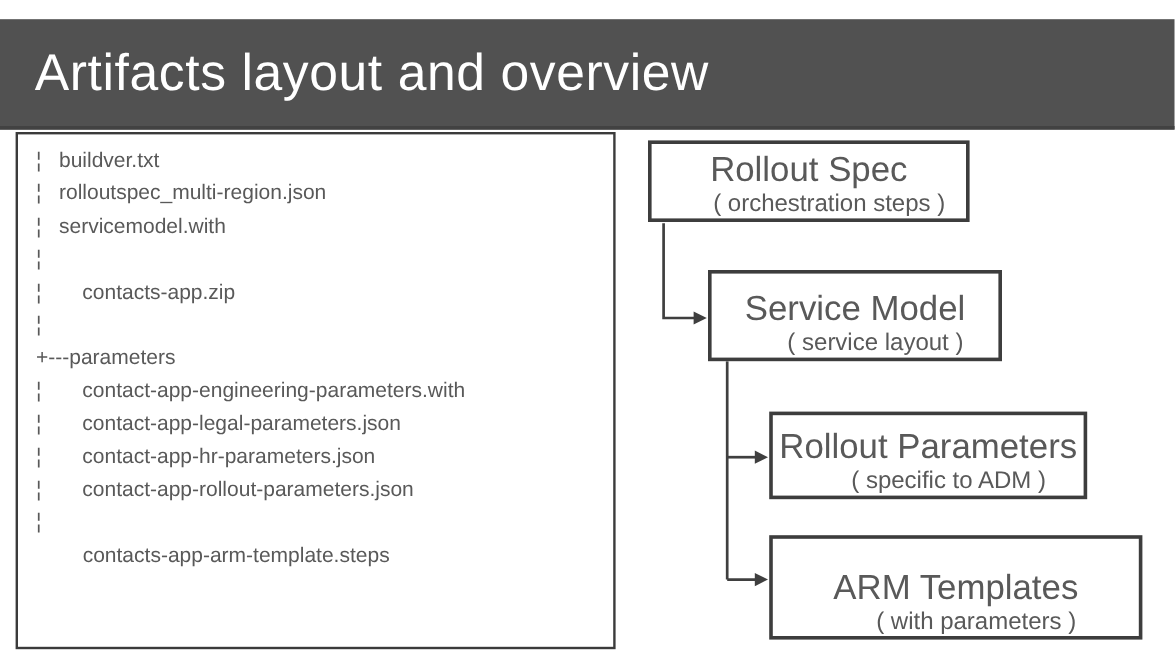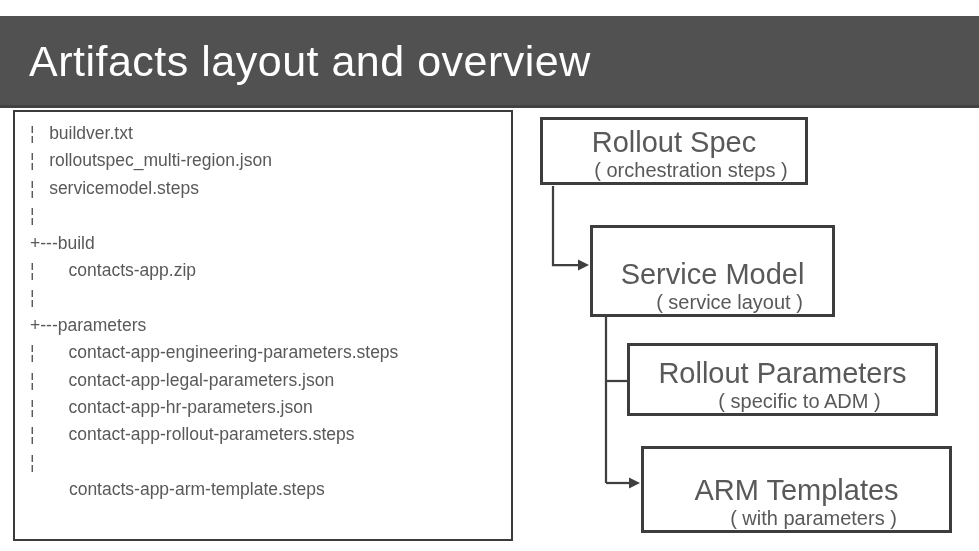--- a/index.html
+++ b/index.html
@@ -72,22 +72,22 @@
   }
   .box-subtitle {
     font-size: 20px;
     font-weight: 300;
     color: var(--body-text, #595959);
     line-height: 1.15;
     white-space: nowrap;
     padding-left: 34px;
   }
   .box-rollout-spec       { left: 540px; top: 117px; width: 268px; height: 68px; }
-  .box-service-model      { left: 590px; top: 225px; width: 245px; height: 92px; }
-  .box-rollout-parameters { left: 627px; top: 343px; width: 311px; height: 73px; }
+  .box-service-model      { left: 590px; top: 225px; width: 245px; height: 76px; }
+  .box-rollout-parameters { left: 641px; top: 343px; width: 265px; height: 73px; }
   .box-arm-templates      { left: 641px; top: 446px; width: 311px; height: 87px; }
   
   .connectors {
     position: absolute;
     left: 0; top: 0;
     width: 979px; height: 551px;
     pointer-events: none;
   }
   .connectors path {
     stroke: var(--connector, #3f3f3f);
@@ -104,30 +104,29 @@
 
 <div class="slide">
 
   <div class="header">
     <h1>Artifacts layout and overview</h1>
   </div>
 
   <div class="tree-panel">
     <div class="tree-line">¦   buildver.txt</div>
     <div class="tree-line">¦   rolloutspec_multi-region.json</div>
-    <div class="tree-line">¦   servicemodel.steps</div>
+    <div class="tree-line">¦   servicemodel.with</div>
     <div class="tree-line">¦</div>
-    <div class="tree-line">+---build</div>
     <div class="tree-line">¦       contacts-app.zip</div>
     <div class="tree-line">¦</div>
     <div class="tree-line">+---parameters</div>
-    <div class="tree-line">¦       contact-app-engineering-parameters.steps</div>
+    <div class="tree-line">¦       contact-app-engineering-parameters.with</div>
     <div class="tree-line">¦       contact-app-legal-parameters.json</div>
     <div class="tree-line">¦       contact-app-hr-parameters.json</div>
-    <div class="tree-line">¦       contact-app-rollout-parameters.steps</div>
+    <div class="tree-line">¦       contact-app-rollout-parameters.json</div>
     <div class="tree-line">¦</div>
     <div class="tree-line">        contacts-app-arm-template.steps</div>
   </div>
 
   <svg class="connectors" viewBox="0 0 979 551" xmlns="http://www.w3.org/2000/svg" aria-hidden="true">
     <path d="M553,186 L553,265 L579,265"></path>
     <polygon points="589,265 578,259.5 578,270.5"></polygon>
     <path d="M606,301 L606,483"></path>
     <path d="M606,381 L630,381"></path>
     <polygon points="640,381 629,375.5 629,386.5"></polygon>

